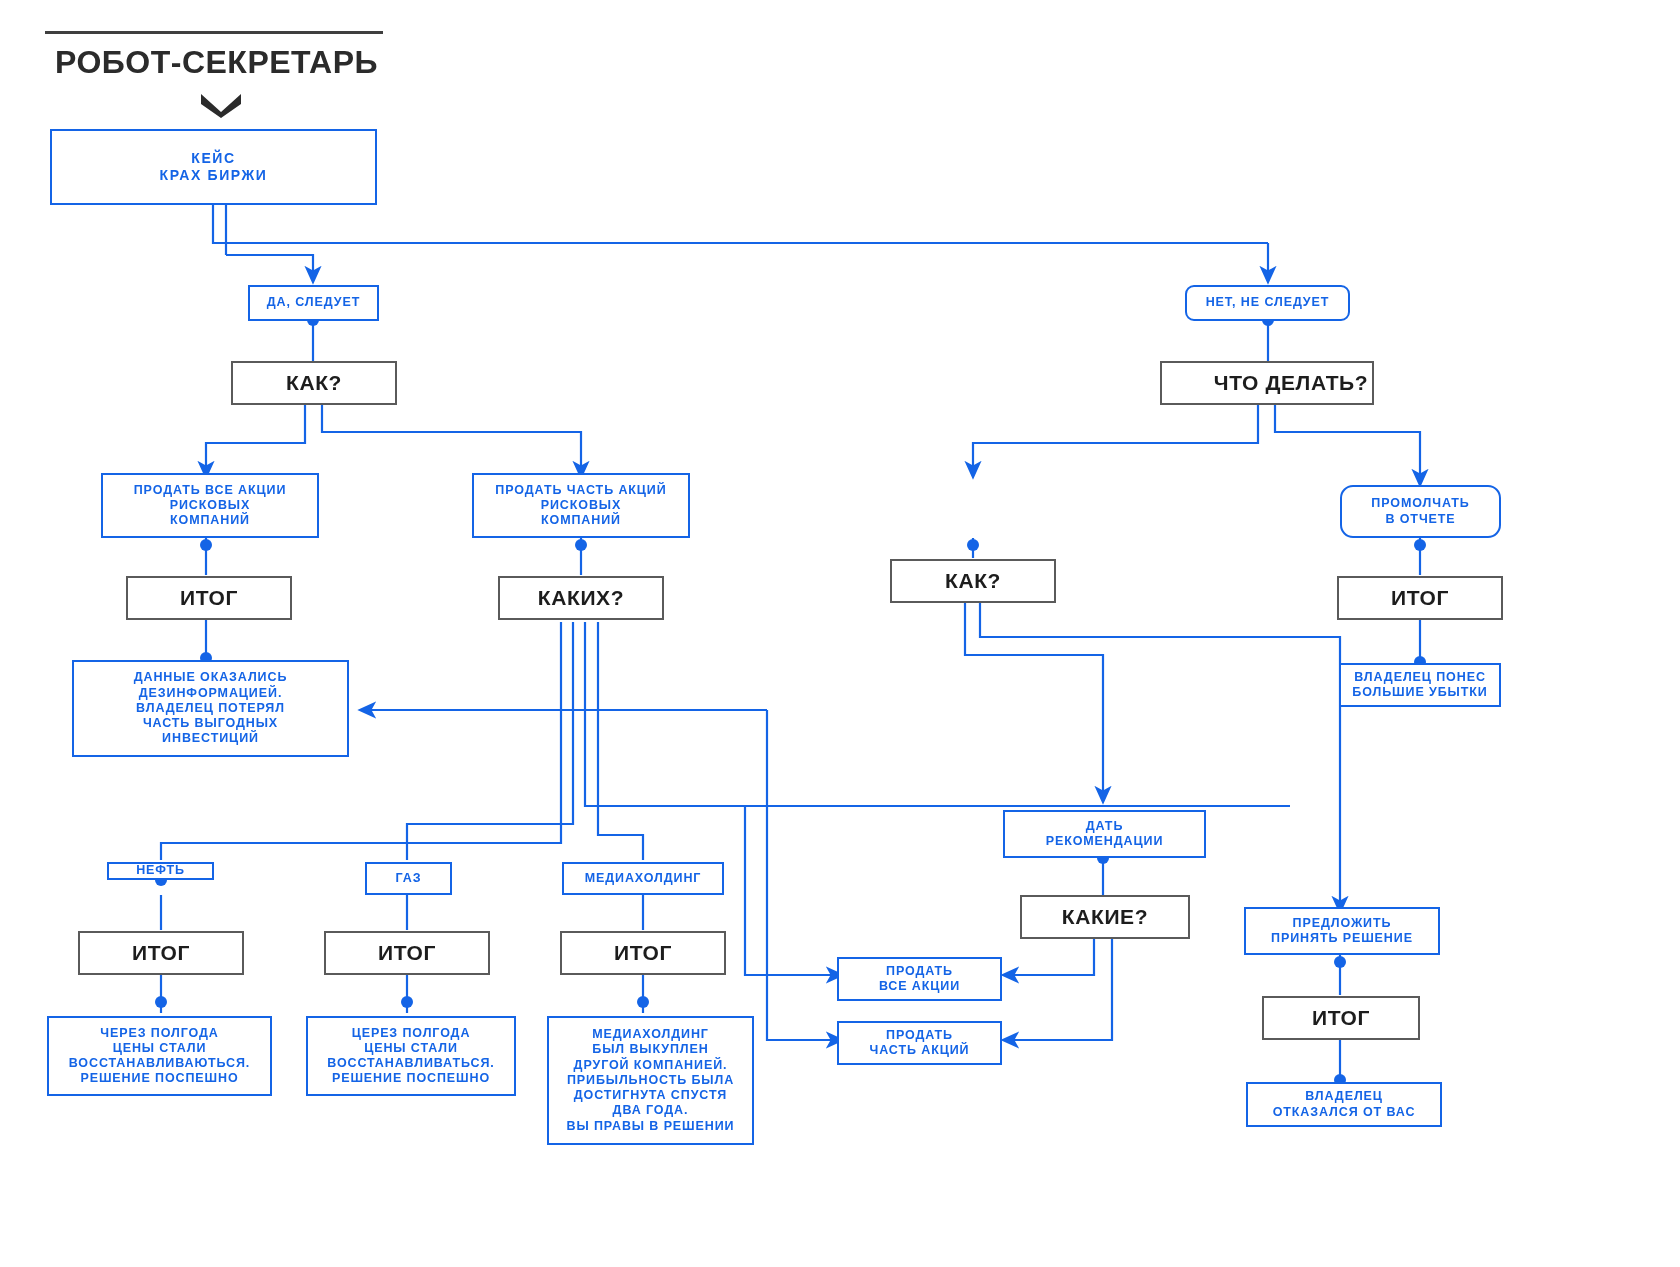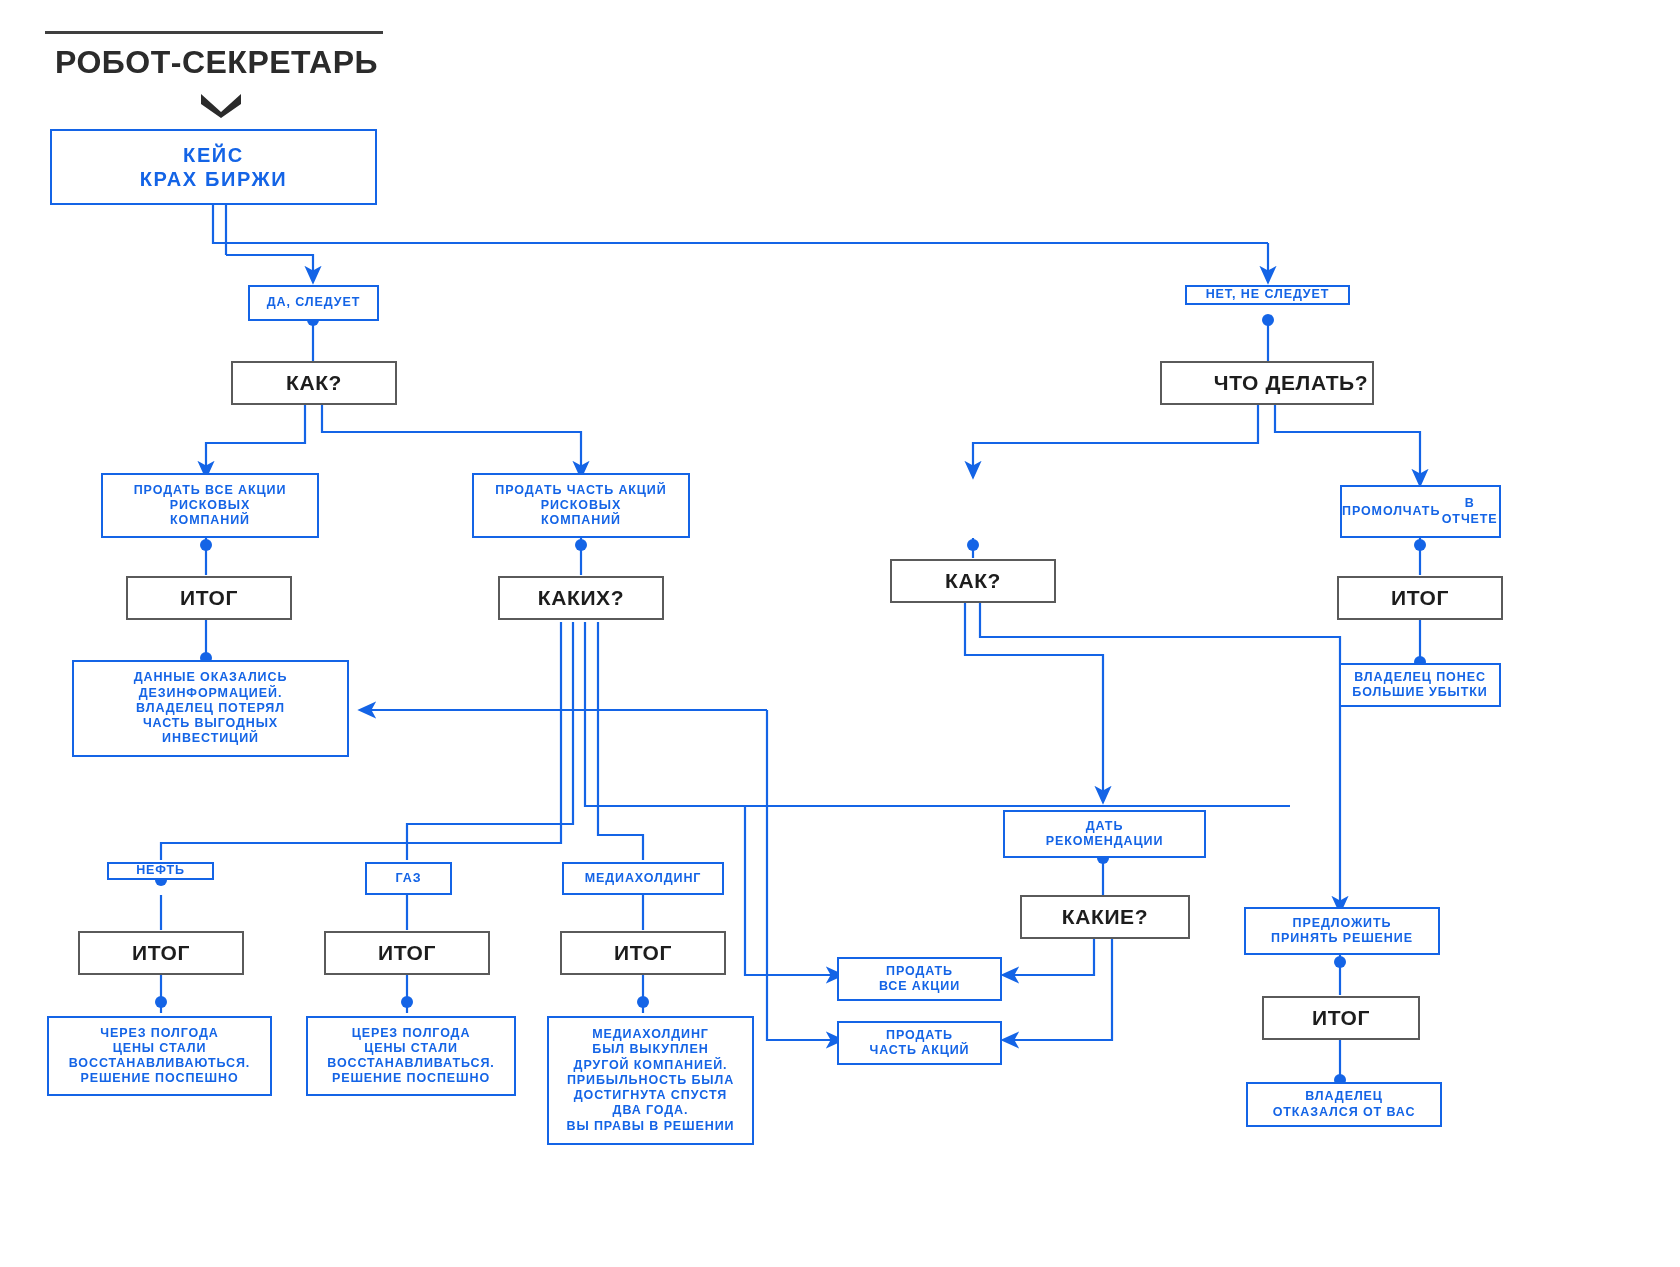--- a/index.html
+++ b/index.html
@@ -37,21 +37,21 @@
   }
   .n-blue{
     border:2px solid #1464e6;
     color:#1464e6;
     font-weight:bold;
     font-size:12.5px;
     letter-spacing:0.9px;
     background:#fff;
   }
   .n-blue.big{
-    font-size:20px;letter-spacing:1.6px;
+    font-size:14px;letter-spacing:1.6px;
   }
   .n-dark{
     border:2px solid #5a5a5a;
     color:#1d1d1d;
     font-weight:bold;
     font-size:21px;
     letter-spacing:0.6px;
     background:#fff;
   }
   .node span{display:block;}
@@ -159,21 +159,21 @@
 
   <div class="node n-blue big" style="left:50px;top:129px;width:327px;height:76px;flex-direction:column;">
     <span>КЕЙС</span>
     <span>КРАХ БИРЖИ</span>
   </div>
 
   <div class="node n-blue" style="left:248px;top:285px;width:131px;height:36px;">
     <span>ДА, СЛЕДУЕТ</span>
   </div>
 
-  <div class="node n-blue" style="left:1185px;top:285px;width:165px;height:20px;">
+  <div class="node n-blue" style="left:1185px;top:285px;width:165px;height:36px;border-radius:9px;">
     <span>НЕТ, НЕ СЛЕДУЕТ</span>
   </div>
 
   <div class="node n-dark" style="left:231px;top:361px;width:166px;height:44px;">
     <span>КАК?</span>
   </div>
 
   <div class="node n-dark" style="left:1160px;top:361px;width:214px;height:44px;padding-left:48px;">
     <span>ЧТО ДЕЛАТЬ?</span>
   </div>
@@ -184,21 +184,21 @@
     <span>КОМПАНИЙ</span>
   </div>
 
   <div class="node n-blue" style="left:472px;top:473px;width:218px;height:65px;flex-direction:column;">
     <span>ПРОДАТЬ ЧАСТЬ АКЦИЙ</span>
     <span>РИСКОВЫХ</span>
     <span>КОМПАНИЙ</span>
   </div>
 
 
-  <div class="node n-blue" style="left:1340px;top:485px;width:161px;height:53px;">
+  <div class="node n-blue" style="left:1340px;top:485px;width:161px;height:53px;flex-direction:column;border-radius:13px;">
     <span>ПРОМОЛЧАТЬ</span>
     <span>В ОТЧЕТЕ</span>
   </div>
 
   <div class="node n-dark" style="left:126px;top:576px;width:166px;height:44px;">
     <span>ИТОГ</span>
   </div>
 
   <div class="node n-dark" style="left:498px;top:576px;width:166px;height:44px;">
     <span>КАКИХ?</span>

